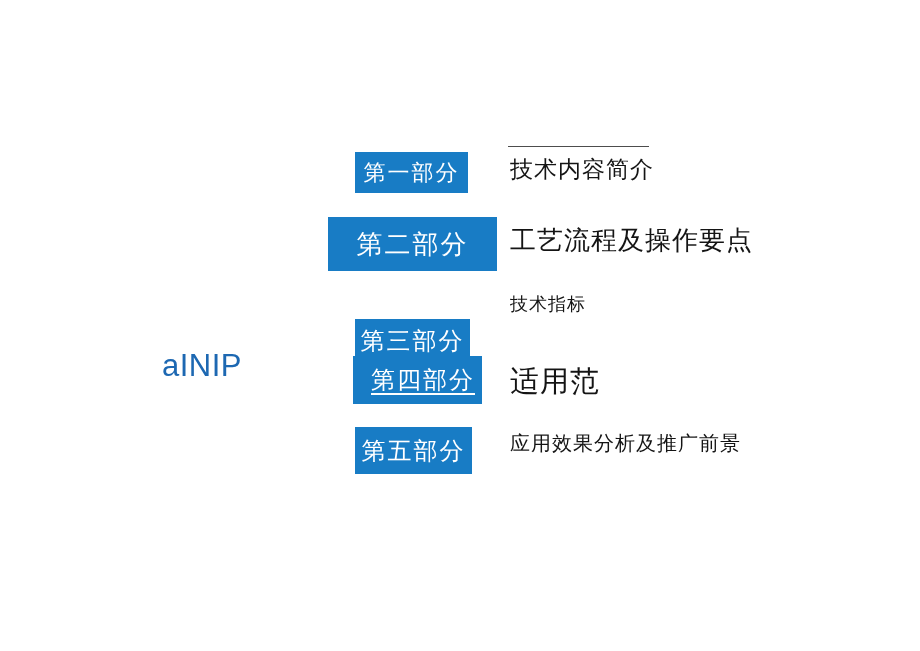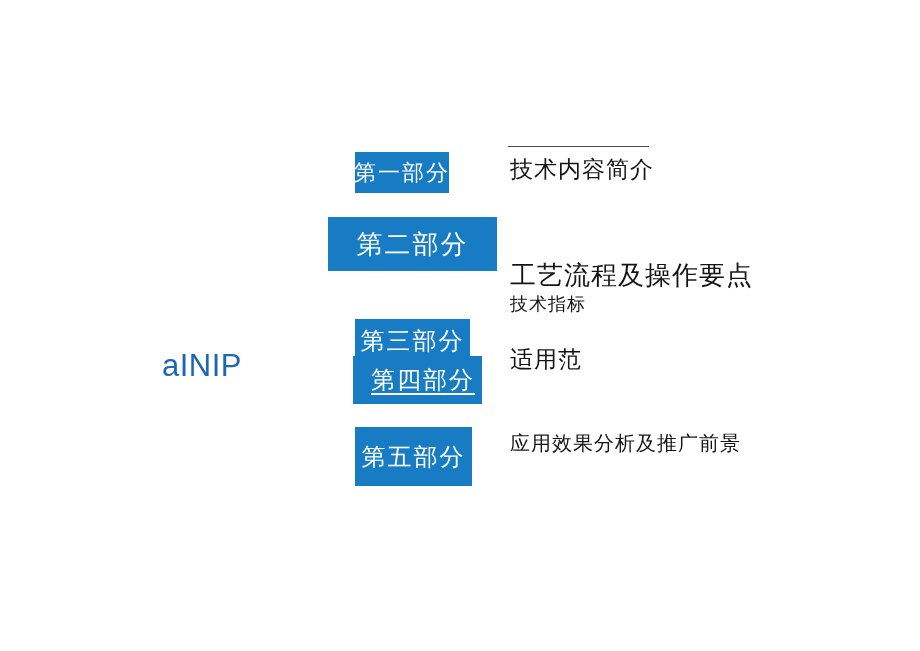--- a/index.html
+++ b/index.html
@@ -55,30 +55,30 @@
     width: 141px;
     height: 0;
     border-top: 1px solid var(--divider);
   }
   .underlined {
     text-decoration: underline;
     text-underline-offset: 5px;
     text-decoration-thickness: 1.5px;
   }
   
-  .r1 .part-btn { left: 355px; top: 152px; width: 94px; height: 41px; font-size: 22px; }
+  .r1 .part-btn { left: 355px; top: 152px; width: 113px; height: 41px; font-size: 22px; }
   .r2 .part-btn { left: 328px; top: 217px; width: 169px; height: 54px; font-size: 26px; }
   .r3 .part-btn { left: 355px; top: 287px; width: 115px; height: 43px; font-size: 24px; margin-top: 32px; }
   .r4 .part-btn { left: 353px; top: 356px; width: 118px; height: 48px; font-size: 24px; padding-left: 11px; }
-  .r5 .part-btn { left: 355px; top: 427px; width: 117px; height: 59px; font-size: 24px; }
+  .r5 .part-btn { left: 355px; top: 427px; width: 117px; height: 47px; font-size: 24px; }
 
   .r1 .section-title { top: 158px; font-size: 23px; }
-  .r2 .section-title { top: 227px; font-size: 26px; margin-top: 35px; }
+  .r2 .section-title { top: 227px; font-size: 26px; }
   .r3 .section-title { top: 295px; font-size: 18px; }
-  .r4 .section-title { top: 348px; font-size: 23px; }
+  .r4 .section-title { top: 367px; font-size: 29px; }
   .r5 .section-title { top: 433px; font-size: 20px; }
 </style>
 </head>
 <body>
 
 <div class="slide">
 
   <div class="logo">aINIP</div>
 
   <div class="row r1">

